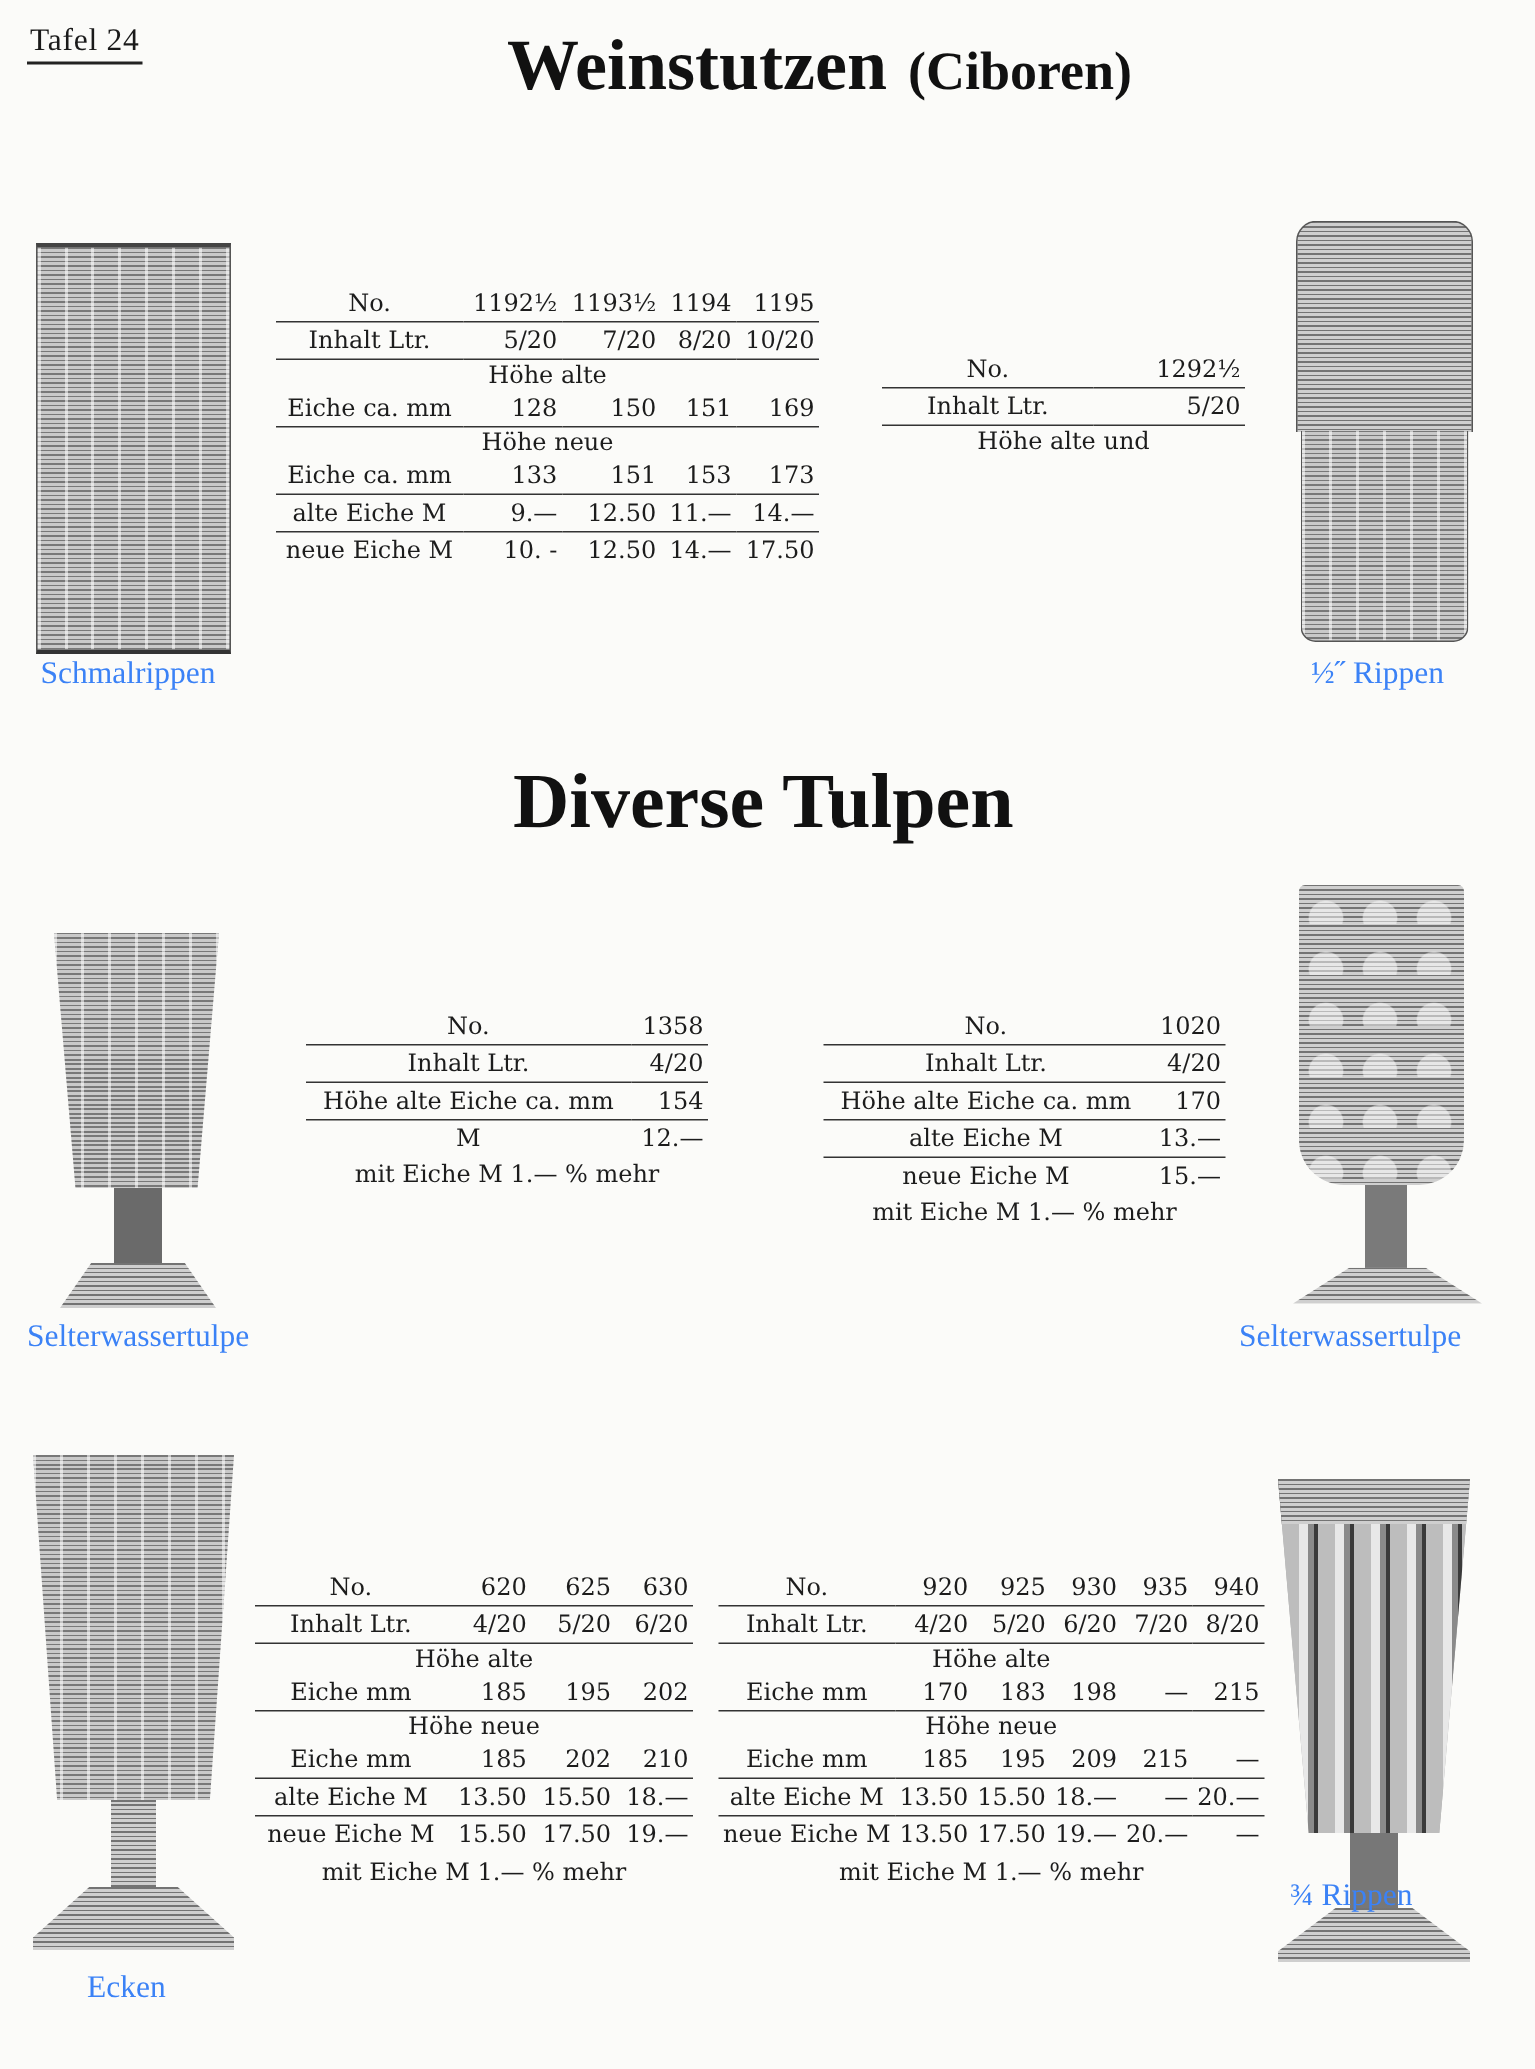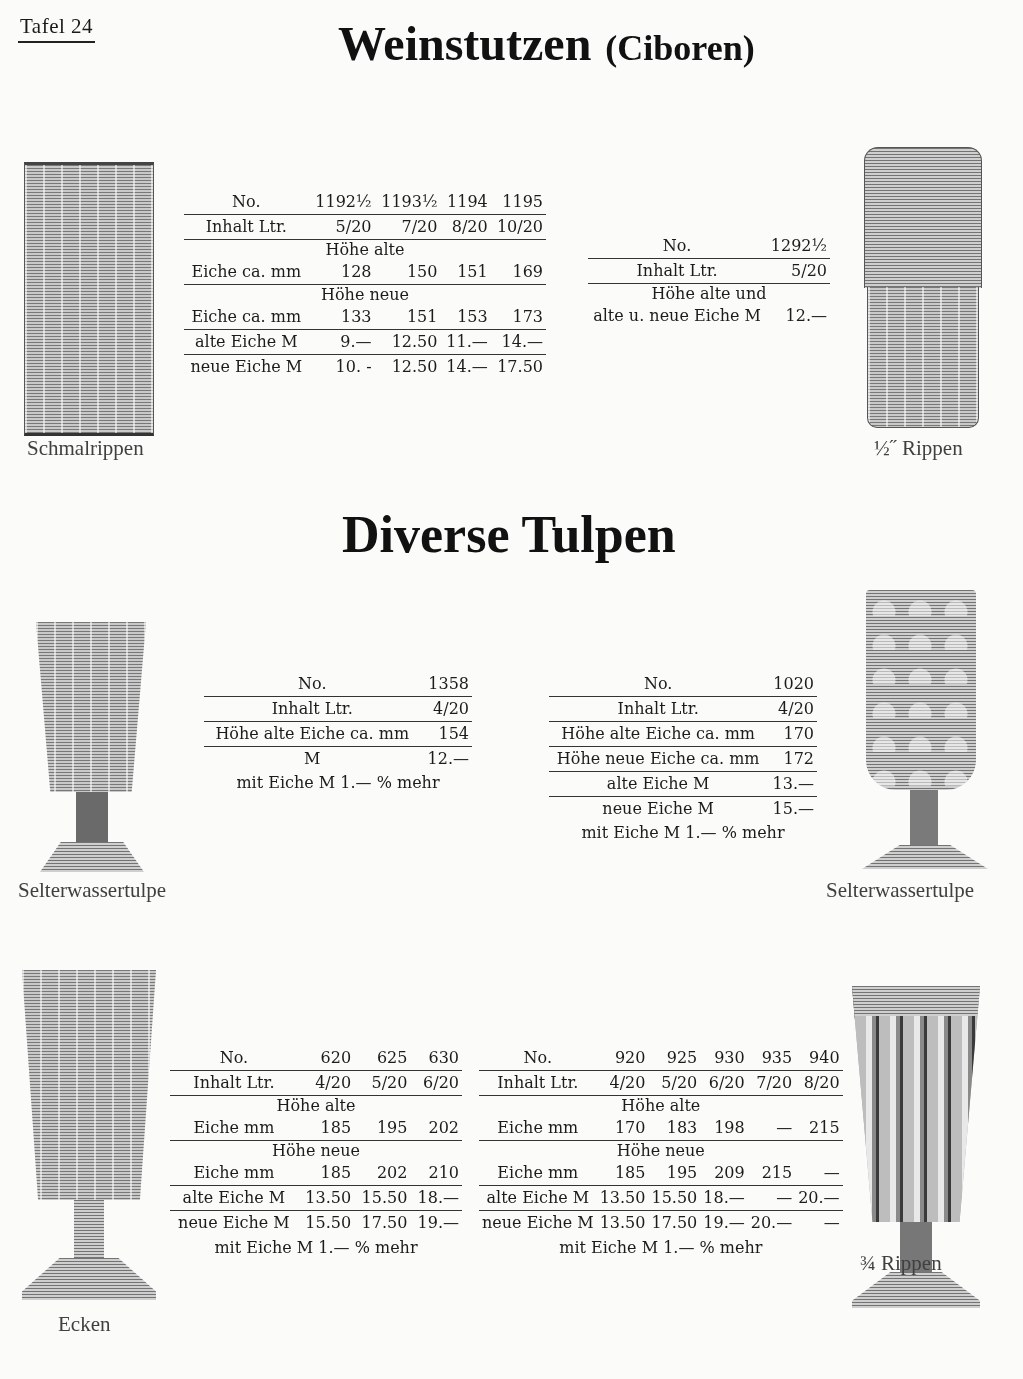--- a/index.html
+++ b/index.html
@@ -26,21 +26,21 @@
     font-family: "DejaVu Serif", serif; font-size: 16px; color: #1c1c1c;
   }
   table.spec td { padding: 1px 3px; white-space: nowrap; vertical-align: bottom; line-height: 22px; }
   table.spec tr.rule td { border-bottom: 1.5px solid #333; }
   table.spec td.num { text-align: right; }
   table.spec td.lbl { text-align: center; }
   table.spec td.note { text-align: center; padding-top: 2px; }
 
   
   .glass { position: absolute; }
-  .caption { position: absolute; font-family: "Liberation Serif", serif; font-size: 21px; color: #404040; }
+  .caption { position: absolute; font-family: "Liberation Serif", serif; font-size: 21px; color: #3b82f6; }
   .hatch {
     background:
       repeating-linear-gradient(to bottom, rgba(40,40,40,0.55) 0 1px, rgba(255,255,255,0) 1px 3px),
       #cfcfcf;
   }
   .ribs {
     background:
       repeating-linear-gradient(to right, rgba(255,255,255,0.55) 0 2px, rgba(0,0,0,0) 2px 18px),
       repeating-linear-gradient(to bottom, rgba(40,40,40,0.5) 0 1px, rgba(255,255,255,0) 1px 3px),
       #c9c9c9;
@@ -116,24 +116,20 @@
     <td class="lbl">No.</td>
     <td class="num">1292½</td>
   </tr>
   <tr class="rule">
     <td class="lbl">Inhalt Ltr.</td>
     <td class="num">5/20</td>
   </tr>
   <tr>
     <td class="lbl" colspan="2" style="line-height:18px;">Höhe alte und</td>
   </tr>
-  <tr>
-    <td class="lbl">alte u. neue Eiche M</td>
-    <td class="num">12.—</td>
-  </tr>
 </tbody>
   </table>
 
 <div class="glass" style="left:864px;top:147px;width:116px;height:282px;">
   <div class="hatch" style="position:absolute;left:0;top:0;width:116px;height:140px;border:1px solid #555;border-radius:14px 14px 0 0;border-bottom:none;"></div>
   <div class="ribs" style="position:absolute;left:3px;top:140px;width:110px;height:140px;border:1px solid #555;border-top:none;border-radius:0 0 10px 10px;"></div>
 </div>
 <div class="caption" style="left:874px;top:436px;">½˝ Rippen</div>
 
 <div class="abs title title-2">Diverse Tulpen</div>
@@ -175,24 +171,20 @@
     <td class="lbl">No.</td>
     <td class="num">1020</td>
   </tr>
   <tr class="rule">
     <td class="lbl">Inhalt Ltr.</td>
     <td class="num">4/20</td>
   </tr>
   <tr class="rule">
     <td class="lbl">Höhe alte Eiche ca. mm</td>
     <td class="num">170</td>
-  </tr>
-  <tr class="rule">
-    <td class="lbl">Höhe neue Eiche ca. mm</td>
-    <td class="num">172</td>
   </tr>
   <tr class="rule">
     <td class="lbl">alte Eiche M</td>
     <td class="num">13.—</td>
   </tr>
   <tr>
     <td class="lbl">neue Eiche M</td>
     <td class="num">15.—</td>
   </tr>
   <tr>

